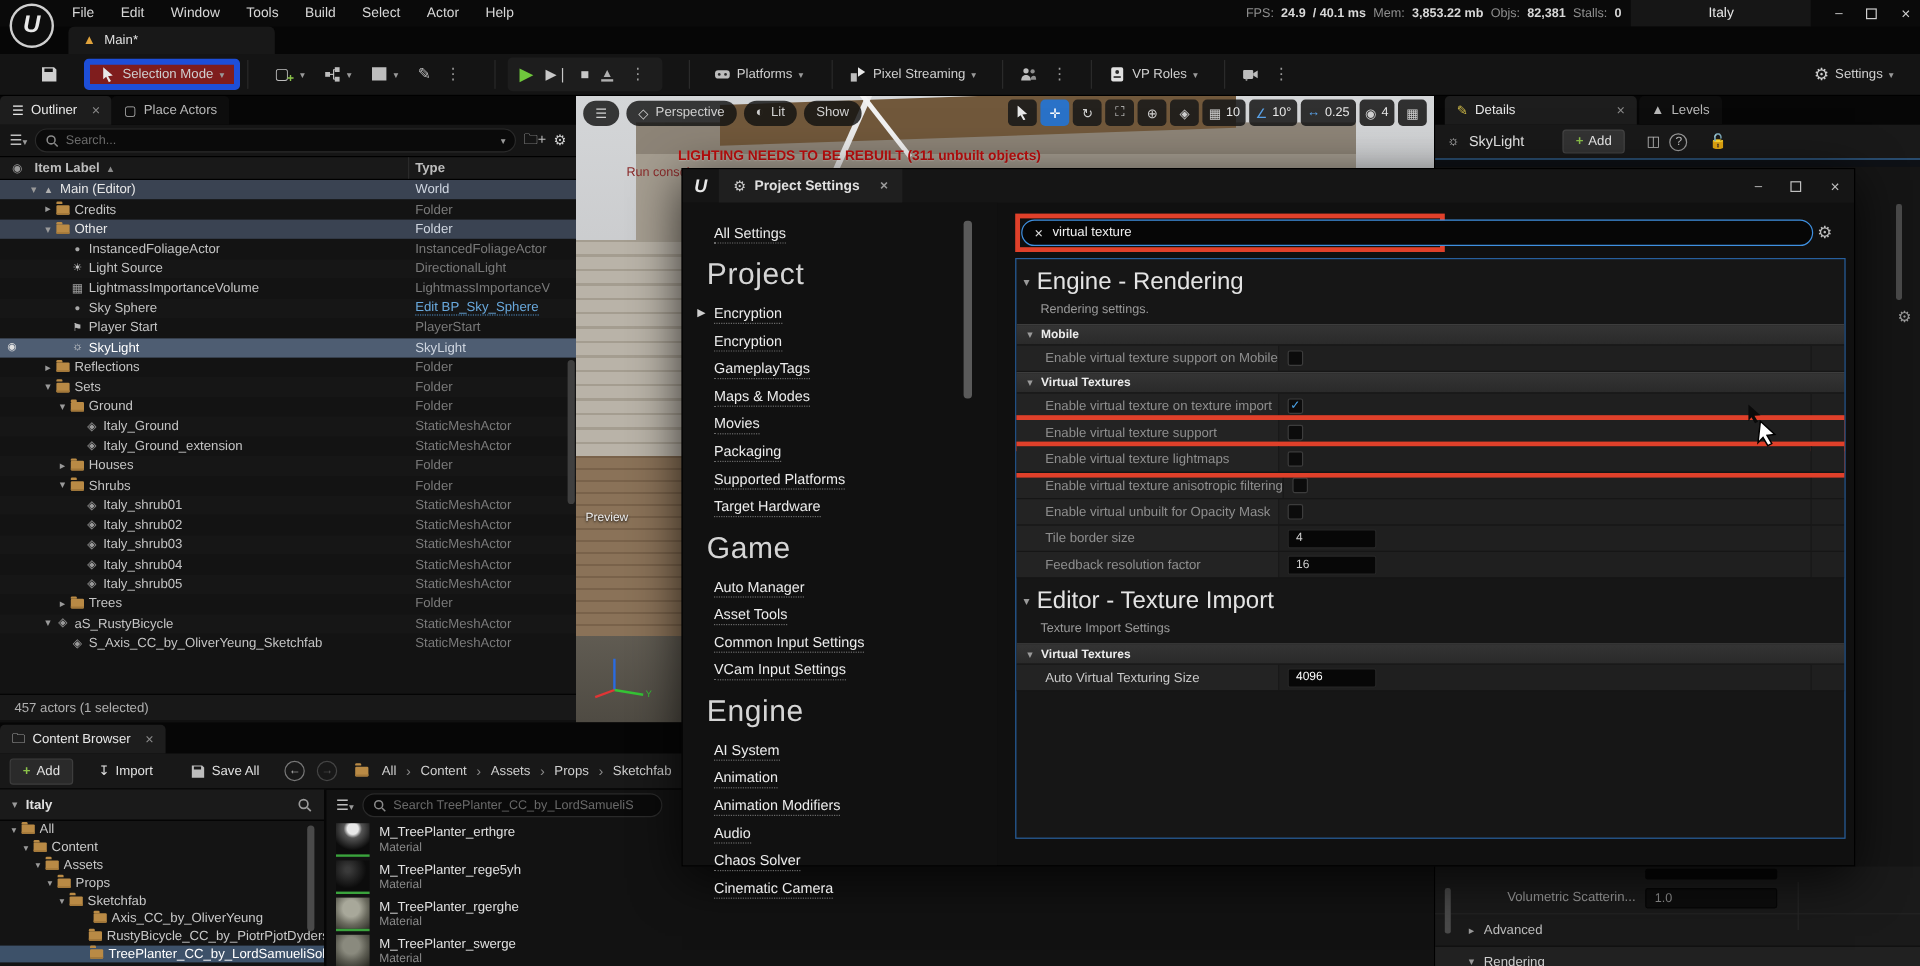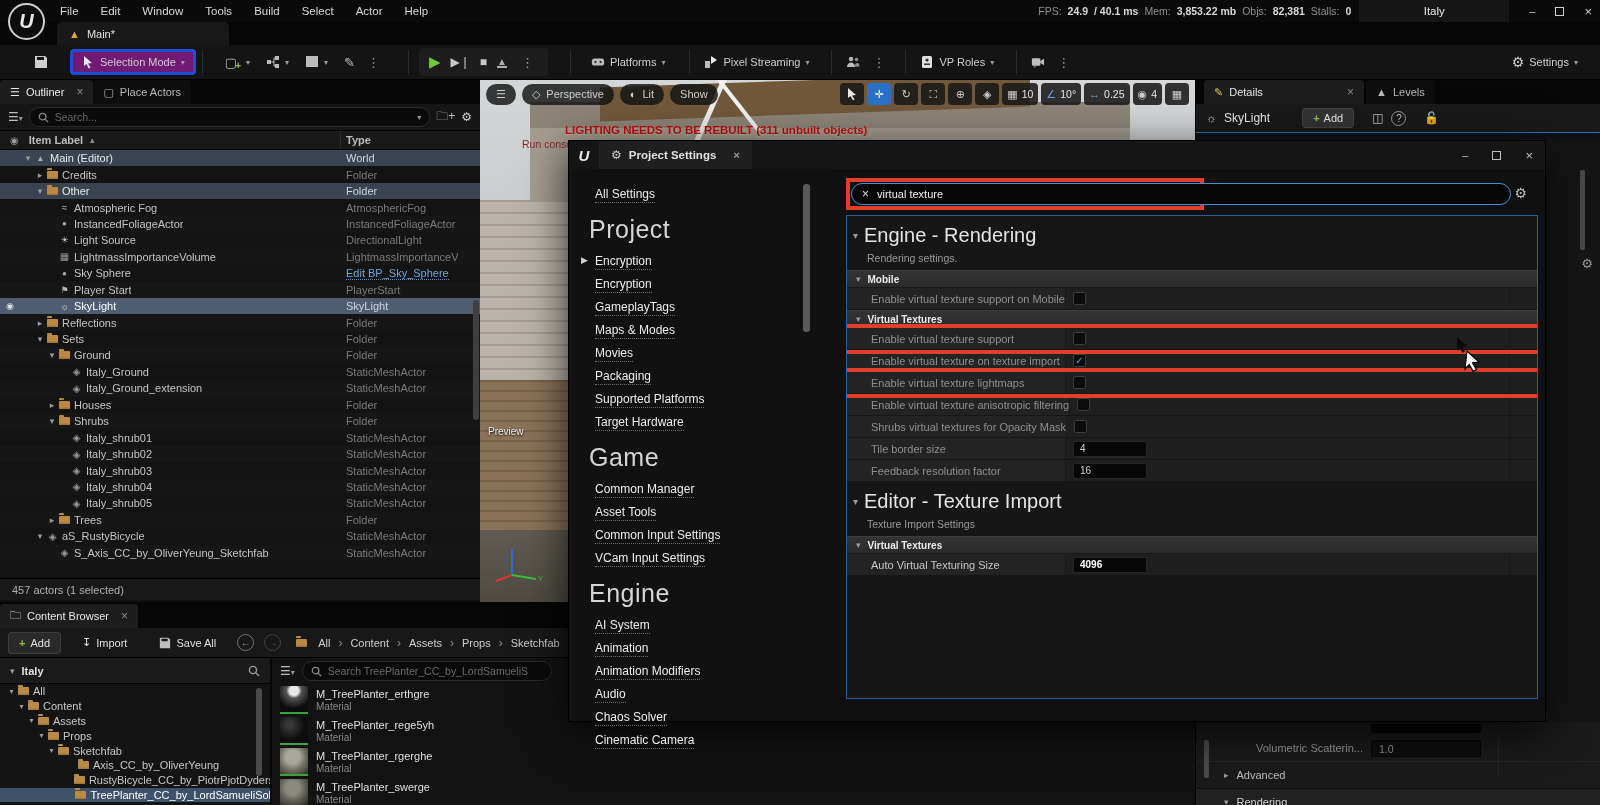--- a/index.html
+++ b/index.html
@@ -21,21 +21,21 @@
   .xchar { font-size:13px; }
 
   
   .tabbar { position:absolute; left:0; top:22px; width:1600px; height:23px; background:#060606; z-index:29; }
   .lvl-tab { position:absolute; left:57px; top:0; width:172px; height:23px; background:#181818; border-radius:5px 5px 0 0; display:flex; align-items:center; gap:7px; padding-left:12px; color:#e0e0e0; }
   .lvl-tab .mtn { color:#e0a33c; font-size:11px; }
 
   
   .toolbar { position:absolute; left:0; top:45px; width:1600px; height:35px; background:#141414; border-bottom:1px solid #000; display:flex; align-items:center; z-index:28; }
   .tbtn { display:flex; align-items:center; gap:5px; color:#cfcfcf; padding:0 8px; height:26px; }
-  .pill { background:#701a75; border:3px solid #1d4ed8; border-radius:4px;text-align:center; }
+  .pill { background:#7f1d1d; border:5px solid #1d4ed8; border-radius:4px;text-align:center; }
   .vsep { width:1px; height:24px; background:#2a2a2a; margin:0 6px; }
   .kebab { color:#9a9a9a; font-size:13px; letter-spacing:0; padding:0 4px; }
   .caret-dn { font-size:8px; color:#9a9a9a; }
   .play { color:#6fc83c; font-size:15px; }
   .stepbar { color:#c8c8c8; font-size:12px; }
   .stopsq { color:#c8c8c8; font-size:12px; }
   .eject { color:#b0b0b0; font-size:10px; border-bottom:2px solid #b0b0b0; line-height:9px; }
   .playgrp { background:#1d1d1d; border-radius:4px; display:flex; align-items:center; gap:10px; padding:0 10px; height:28px; margin:0 4px; }
   .gicon { color:#bdbdbd; font-size:13px; }
   .gear { font-size:14px; color:#cfcfcf; }
@@ -184,21 +184,21 @@
   .sec-sub { color:#9a9a9a; font-size:10.5px; padding:3px 0 6px 20px; }
   .cat-bar { height:18px; background:linear-gradient(#343434,#2a2a2a); border-top:1px solid #3d3d3d; border-bottom:1px solid #191919; display:flex; align-items:center; gap:7px; padding-left:9px; font-weight:bold; font-size:10px; color:#ececec; }
   .ps-row { height:22px; display:flex; border-bottom:1px solid #161616; position:relative; }
   .ps-row.hl { z-index:4; box-shadow:0 0 0 4px #e0402a; }
   .ps-lbl { flex:0 0 218px; background:#232323; display:flex; align-items:center; padding-left:24px; color:#8f8f8f; white-space:nowrap; }
   .ps-val { flex:1; background:#1f1f1f; display:flex; align-items:center; padding-left:7px; border-left:1px solid #191919; }
   .ps-rcol { flex:0 0 28px; background:#1f1f1f; border-left:1px solid #191919; }
   .cb { width:13px; height:13px; background:#0c0c0c; border:1px solid #3c3c3c; border-radius:2px; display:inline-flex; align-items:center; justify-content:center; }
   .cb i { font-style:normal; color:#4ba3e8; font-size:10px; line-height:10px; }
   .inp { width:74px; height:16px; background:#070707; border:1px solid #262626; border-radius:2px; color:#d0d0d0; font-size:10px; font-family:inherit; padding:0 6px; outline:none; }
-  .ps-row.bold .inp { font-weight:bold; color:#fff; }
+  .ps-row.bold .inp { font-weight:normal; color:#fff; }
   .mouse-cursor { position:absolute; left:612px; top:168px; z-index:25; }
 
   a { text-decoration:none; }
 </style>
 </head>
 <body>
 
 <div id="app">
 
   <header class="titlebar">
@@ -468,28 +468,20 @@
 
         <div class="ol-row hl">
 
           <span class="ol-ind" style="width: 12px;"></span>
           <span class="ol-ar">▾</span>
           <span class="ic folder"></span>
           <span class="ol-lbl">Other</span>
           <span class="ol-type">Folder</span>
         </div>
 
-        <div class="ol-row">
-
-          <span class="ol-ind" style="width: 24px;"></span>
-          <span class="ol-ar"></span>
-          <span class="ic fog"></span>
-          <span class="ol-lbl">Atmospheric Fog</span>
-          <span class="ol-type">AtmosphericFog</span>
-        </div>
 
         <div class="ol-row">
 
           <span class="ol-ind" style="width: 24px;"></span>
           <span class="ol-ar"></span>
           <span class="ic sphere"></span>
           <span class="ol-lbl">InstancedFoliageActor</span>
           <span class="ol-type">InstancedFoliageActor</span>
         </div>
 
@@ -940,21 +932,21 @@
           <a class="ps-link">Supported Platforms</a>
         </div>
 
         <div class="ps-link-row">
           
           <a class="ps-link">Target Hardware</a>
         </div>
 
       <div class="ps-h">Game</div>
 
-        <div class="ps-link-row"><a class="ps-link">Common Manager</a></div>
+        <div class="ps-link-row"><a class="ps-link">Auto Manager</a></div>
 
         <div class="ps-link-row"><a class="ps-link">Asset Tools</a></div>
 
         <div class="ps-link-row"><a class="ps-link">Common Input Settings</a></div>
 
         <div class="ps-link-row"><a class="ps-link">VCam Input Settings</a></div>
 
       <div class="ps-h">Engine</div>
 
         <div class="ps-link-row"><a class="ps-link">AI System</a></div>
@@ -1001,45 +993,45 @@
 
             </div>
             <div class="ps-rcol"></div>
           </div>
 
         <div class="cat-bar">
           <span class="tri">▾</span>
           <span>Virtual Textures</span>
         </div>
 
-          <div class="ps-row hl">
-            <div class="ps-lbl bright2">
-              <span>Enable virtual texture support</span>
-            </div>
-            <div class="ps-val">
-              <span class="cb"></span>
-
-            </div>
-            <div class="ps-rcol"></div>
-          </div>
-
           <div class="ps-row">
             <div class="ps-lbl">
               <span>Enable virtual texture on texture import</span>
             </div>
             <div class="ps-val">
               <span class="cb on">
                 <i>✓</i>
               </span>
 
             </div>
             <div class="ps-rcol"></div>
           </div>
 
           <div class="ps-row hl">
+            <div class="ps-lbl bright2">
+              <span>Enable virtual texture support</span>
+            </div>
+            <div class="ps-val">
+              <span class="cb"></span>
+
+            </div>
+            <div class="ps-rcol"></div>
+          </div>
+
+          <div class="ps-row hl">
             <div class="ps-lbl">
               <span>Enable virtual texture lightmaps</span>
             </div>
             <div class="ps-val">
               <span class="cb"></span>
 
             </div>
             <div class="ps-rcol"></div>
           </div>
 
@@ -1049,21 +1041,21 @@
             </div>
             <div class="ps-val">
               <span class="cb"></span>
 
             </div>
             <div class="ps-rcol"></div>
           </div>
 
           <div class="ps-row">
             <div class="ps-lbl">
-              <span>Shrubs virtual textures for Opacity Mask</span>
+              <span>Enable virtual unbuilt for Opacity Mask</span>
             </div>
             <div class="ps-val">
               <span class="cb"></span>
 
             </div>
             <div class="ps-rcol"></div>
           </div>
 
 
           <div class="ps-row">

